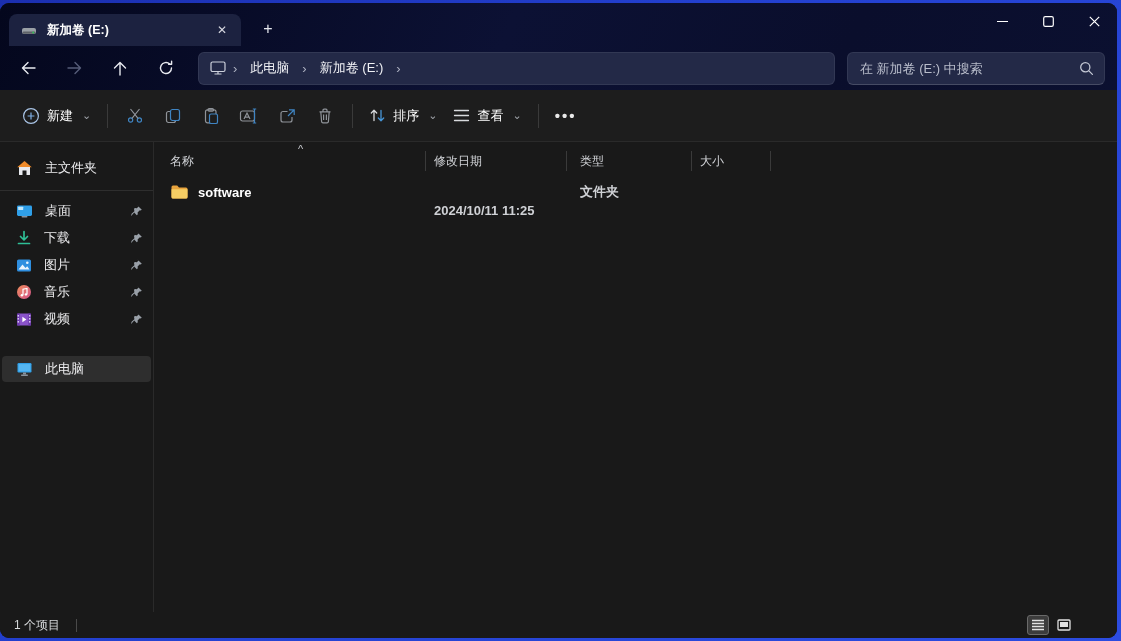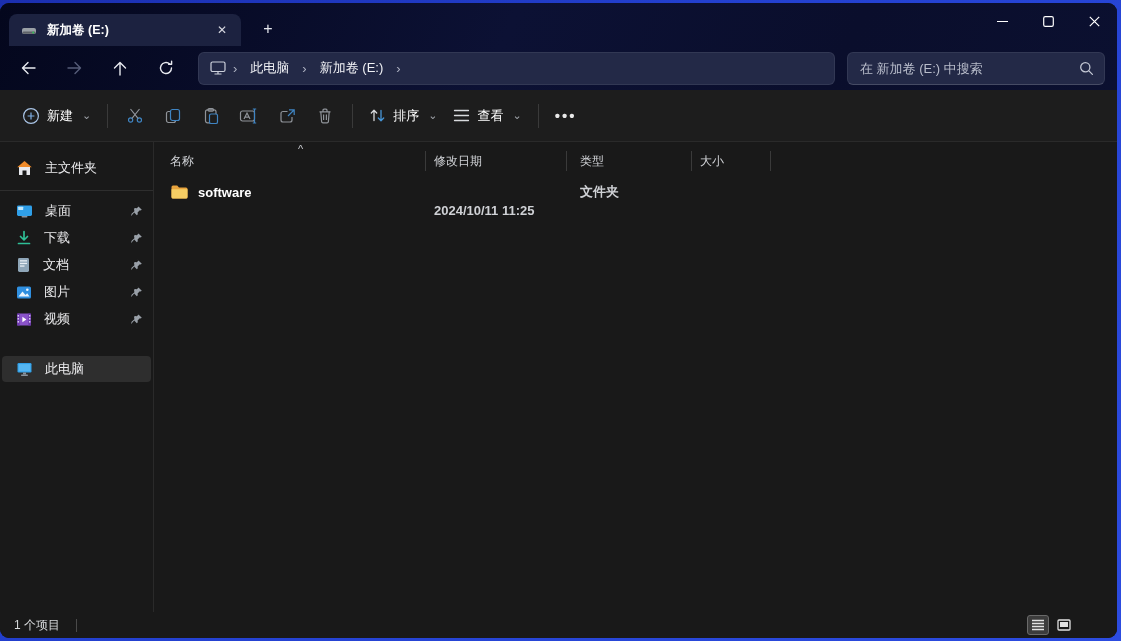--- a/index.html
+++ b/index.html
@@ -323,53 +323,59 @@
           </svg>
         </span>
         <span class="lbl">下载</span>
         <span class="pin">
           <svg width="13" height="13" viewBox="0 0 13 13" fill="#99a0a8">
               <path d="M7.2 1.2 L11.8 5.8 L10.6 6.4 L9.8 6.2 L7.6 8.4 L7.8 10.2 L6.8 11.2 L4.2 8.6 L1.6 11.4 L1 12 L1.6 9.8 L4.4 7.2 L4 4.8 L5 4 L6.8 4.2 L8.6 2.4 Z"></path>
             </svg>
         </span>
       </div>
 
-      <div class="side-item">
-        <span>
-          <svg width="15" height="16" viewBox="0 0 15 16">
-            <rect x="2" y="1" width="11" height="14" rx="1.4" fill="#8fa6b8"></rect>
-            <rect x="4" y="3.2" width="7" height="1.3" fill="#e8eef4"></rect>
-            <rect x="4" y="5.8" width="7" height="1.3" fill="#e8eef4"></rect>
-            <rect x="4" y="8.4" width="4.5" height="1.3" fill="#e8eef4"></rect>
-          </svg>
-        </span>
-        <span class="lbl">文档</span>
-        <span class="pin">
-          <svg width="13" height="13" viewBox="0 0 13 13" fill="#99a0a8">
-              <path d="M7.2 1.2 L11.8 5.8 L10.6 6.4 L9.8 6.2 L7.6 8.4 L7.8 10.2 L6.8 11.2 L4.2 8.6 L1.6 11.4 L1 12 L1.6 9.8 L4.4 7.2 L4 4.8 L5 4 L6.8 4.2 L8.6 2.4 Z"></path>
-            </svg>
-        </span>
-      </div>
 
       <div class="side-item">
         <span>
           <svg width="16" height="15" viewBox="0 0 16 15">
             <rect x="1" y="1.5" width="14" height="12" rx="1.6" fill="#2f8fe0"></rect>
             <path d="M2.5 11.5 L6.5 6.5 L9.5 10 L11.2 8.2 L13.5 11.5 Z" fill="#eaf4fd"></path>
             <circle cx="11.3" cy="4.8" r="1.3" fill="#eaf4fd"></circle>
           </svg>
         </span>
         <span class="lbl">图片</span>
         <span class="pin">
           <svg width="13" height="13" viewBox="0 0 13 13" fill="#99a0a8">
               <path d="M7.2 1.2 L11.8 5.8 L10.6 6.4 L9.8 6.2 L7.6 8.4 L7.8 10.2 L6.8 11.2 L4.2 8.6 L1.6 11.4 L1 12 L1.6 9.8 L4.4 7.2 L4 4.8 L5 4 L6.8 4.2 L8.6 2.4 Z"></path>
             </svg>
         </span>
       </div>
 
+      <div class="side-item">
+        <span>
+          <svg width="16" height="16" viewBox="0 0 16 16">
+            <defs>
+                <linearGradient id="mg" x1="0" y1="0" x2="1" y2="1">
+                  <stop offset="0" stop-color="#ef8c5a"></stop>
+                  <stop offset="1" stop-color="#d4548c"></stop>
+                </linearGradient>
+              </defs>
+            <circle cx="8" cy="8" r="7" fill="url(#mg)"></circle>
+            <path d="M7 11.2 V5.2 L11 4.4 V10.4" stroke="#fff" stroke-width="1.2" fill="none"></path>
+            <circle cx="5.9" cy="11.2" r="1.2" fill="#fff"></circle>
+              <circle cx="9.9" cy="10.4" r="1.2" fill="#fff"></circle>
+          </svg>
+        </span>
+        <span class="lbl">音乐</span>
+        <span class="pin">
+          <svg width="13" height="13" viewBox="0 0 13 13" fill="#99a0a8">
+              <path d="M7.2 1.2 L11.8 5.8 L10.6 6.4 L9.8 6.2 L7.6 8.4 L7.8 10.2 L6.8 11.2 L4.2 8.6 L1.6 11.4 L1 12 L1.6 9.8 L4.4 7.2 L4 4.8 L5 4 L6.8 4.2 L8.6 2.4 Z"></path>
+            </svg>
+        </span>
+      </div>
 
       <div class="side-item">
         <span>
           <svg width="16" height="15" viewBox="0 0 16 15">
             <rect x="1" y="1.5" width="14" height="12" rx="1.6" fill="#8a53c9"></rect>
             <rect x="1" y="1.5" width="2.6" height="12" fill="#6d3aab"></rect>
             <rect x="12.4" y="1.5" width="2.6" height="12" fill="#6d3aab"></rect>
             <rect x="1.6" y="3" width="1.4" height="1.6" fill="#d9c6f2"></rect>
               <rect x="1.6" y="6" width="1.4" height="1.6" fill="#d9c6f2"></rect>
               <rect x="1.6" y="9" width="1.4" height="1.6" fill="#d9c6f2"></rect>

